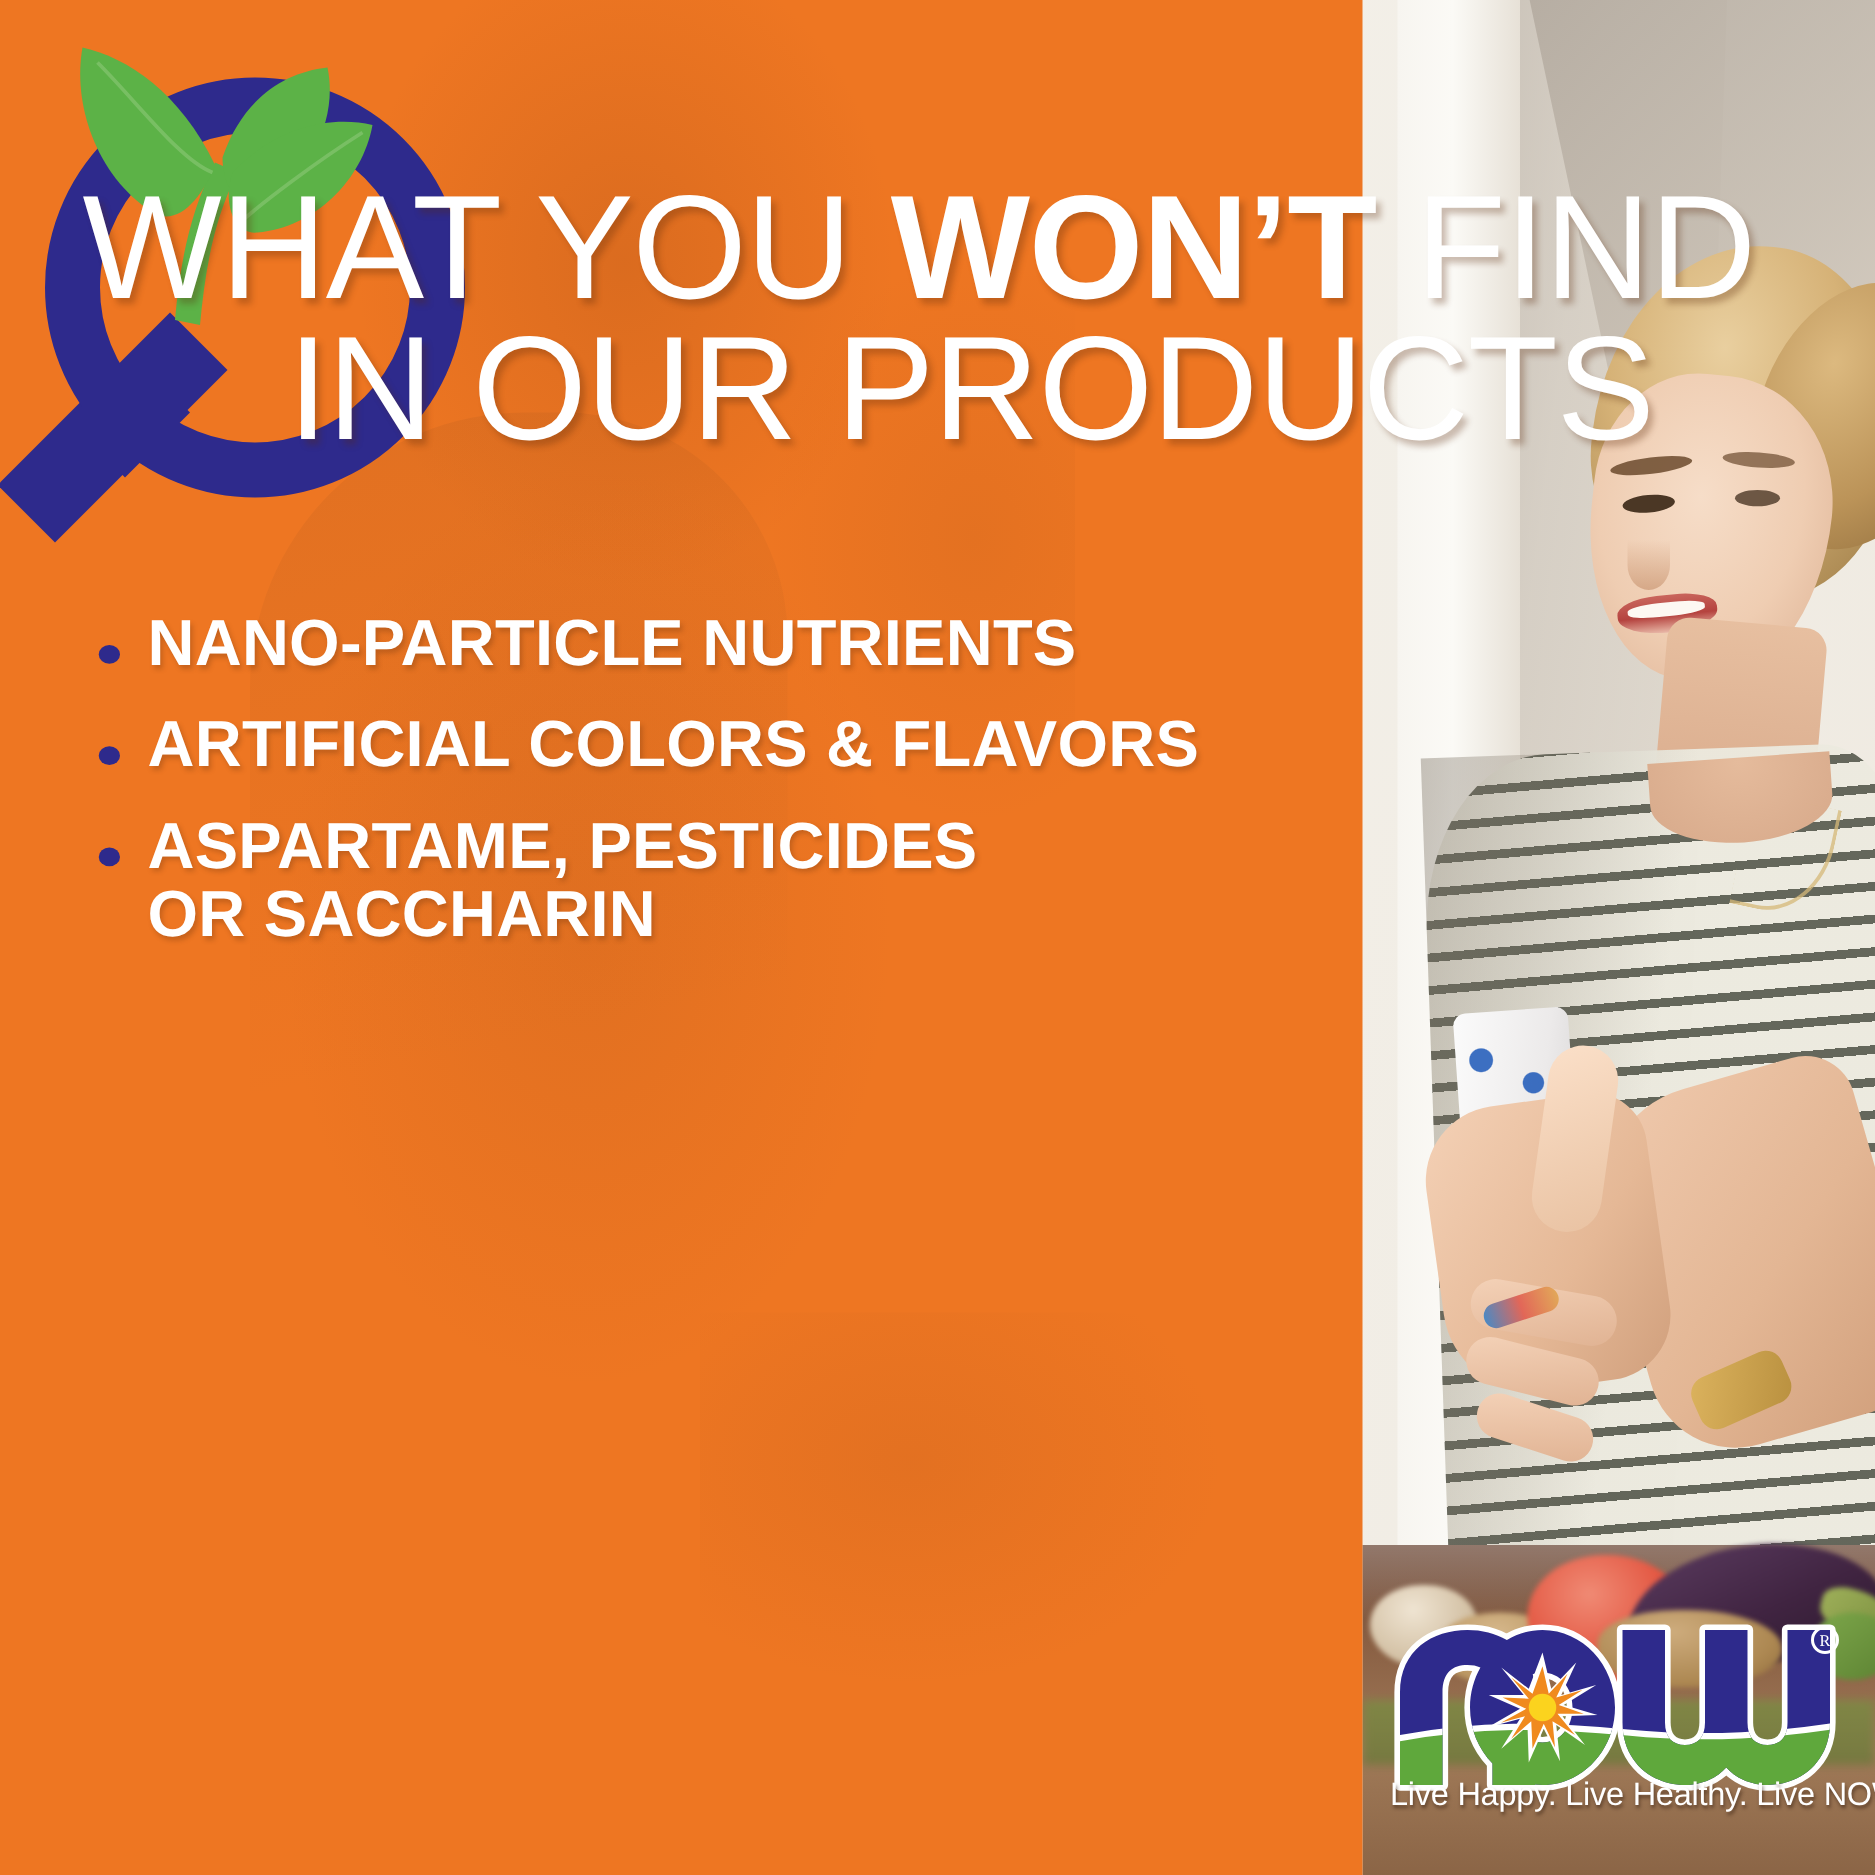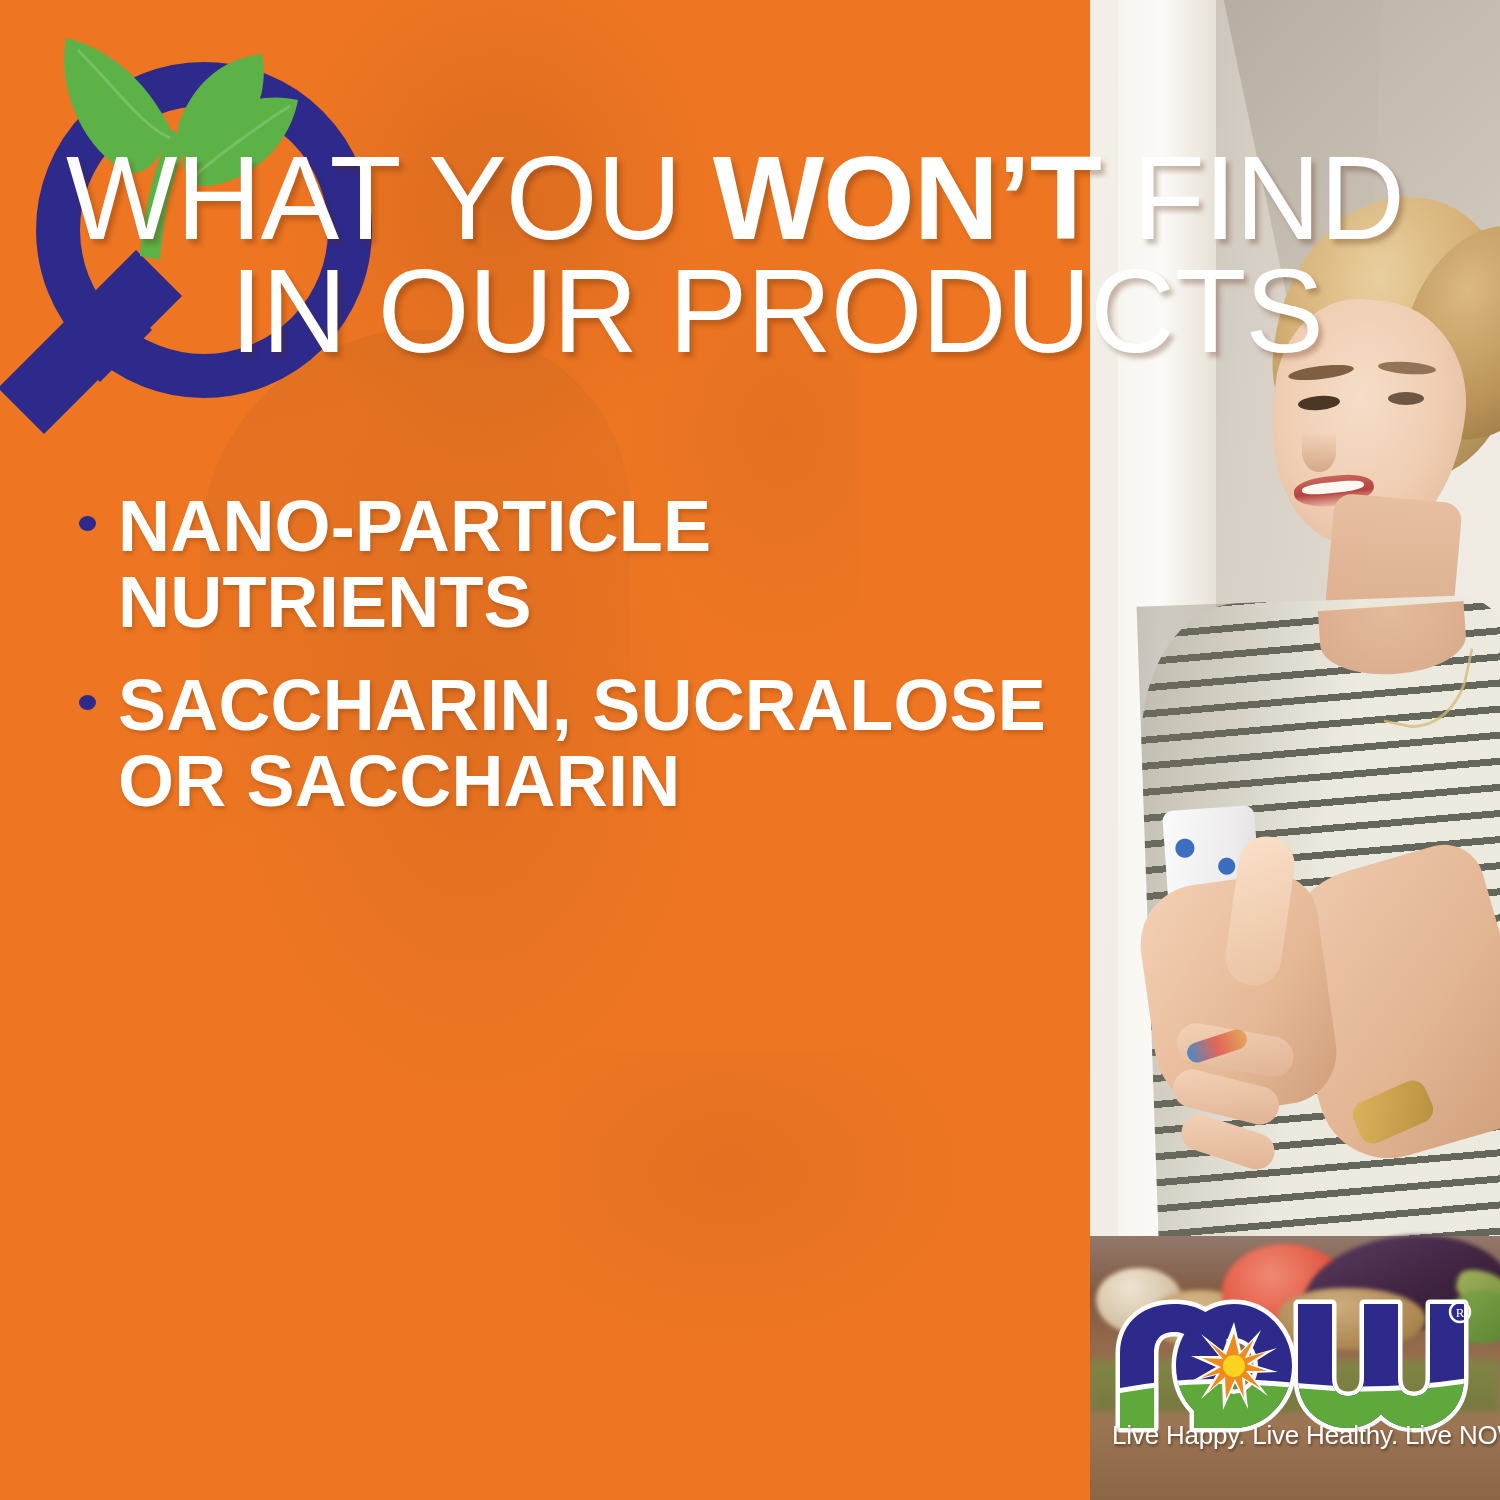--- a/index.html
+++ b/index.html
@@ -357,21 +357,21 @@
   }
   .bullet-dot {
     position: absolute;
     left: 9px; top: 28px;
     width: 17px; height: 15px;
     border-radius: 50%;
     background: #2e2a8c;
   }
   .bullet-text {
     color: #ffffff;
-    font-size: 72px;
+    font-size: 52px;
     line-height: 1.06;
     font-weight: 700;
     font-stretch: condensed;
     letter-spacing: .2px;
     text-shadow: 2px 3px 4px rgba(95,42,10,.28);
     white-space: pre-line;
   }
 
   
   .now-logo {
@@ -478,21 +478,25 @@
     <div class="hl-line2">IN OUR PRODUCTS</div>
   </div>
 
   <div class="bullets">
     <div class="bullet-row">
       <span class="bullet-dot"></span>
       <div class="bullet-text">NANO-PARTICLE NUTRIENTS</div>
     </div>
     <div class="bullet-row">
       <span class="bullet-dot"></span>
-      <div class="bullet-text">SACCHARIN, SUCRALOSE
+      <div class="bullet-text">ARTIFICIAL COLORS &amp; FLAVORS</div>
+    </div>
+    <div class="bullet-row">
+      <span class="bullet-dot"></span>
+      <div class="bullet-text">ASPARTAME, PESTICIDES
 OR SACCHARIN</div>
     </div>
   </div>
 
   <svg class="now-logo" viewBox="0 0 360 140">
     <defs>
       <clipPath id="nowClip">
 
         <path d="M 8 58 C 8 24, 34 8, 62 8 C 90 8, 116 24, 116 58 L 116 132 L 82 132 L 82 58
                  C 82 42, 74 36, 62 36 C 50 36, 42 42, 42 58 L 42 132 L 8 132 Z"></path>

